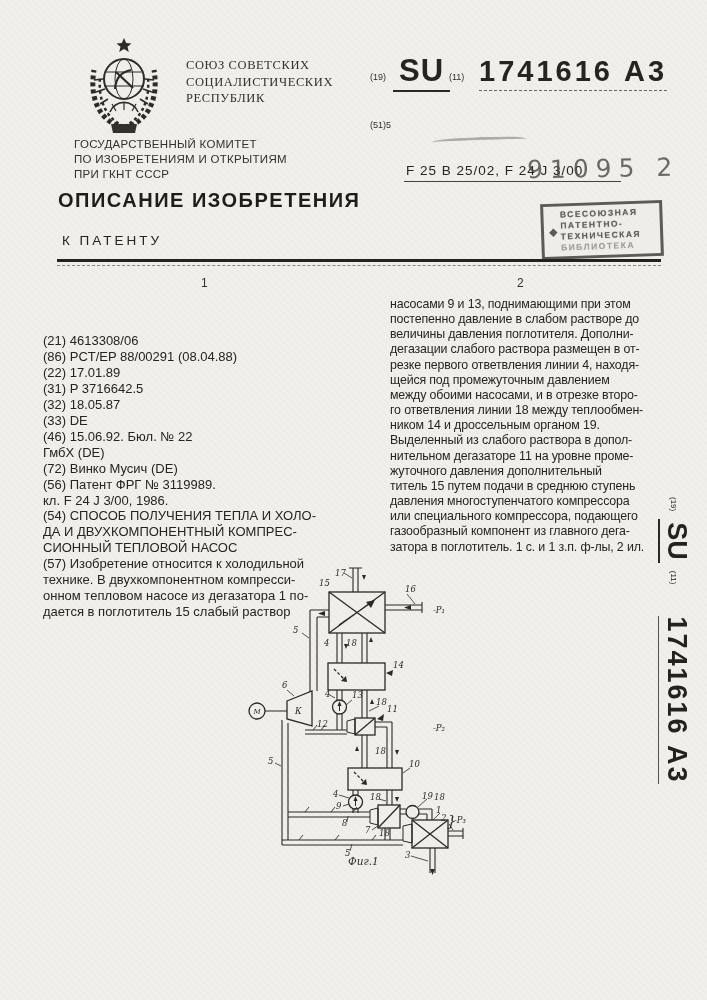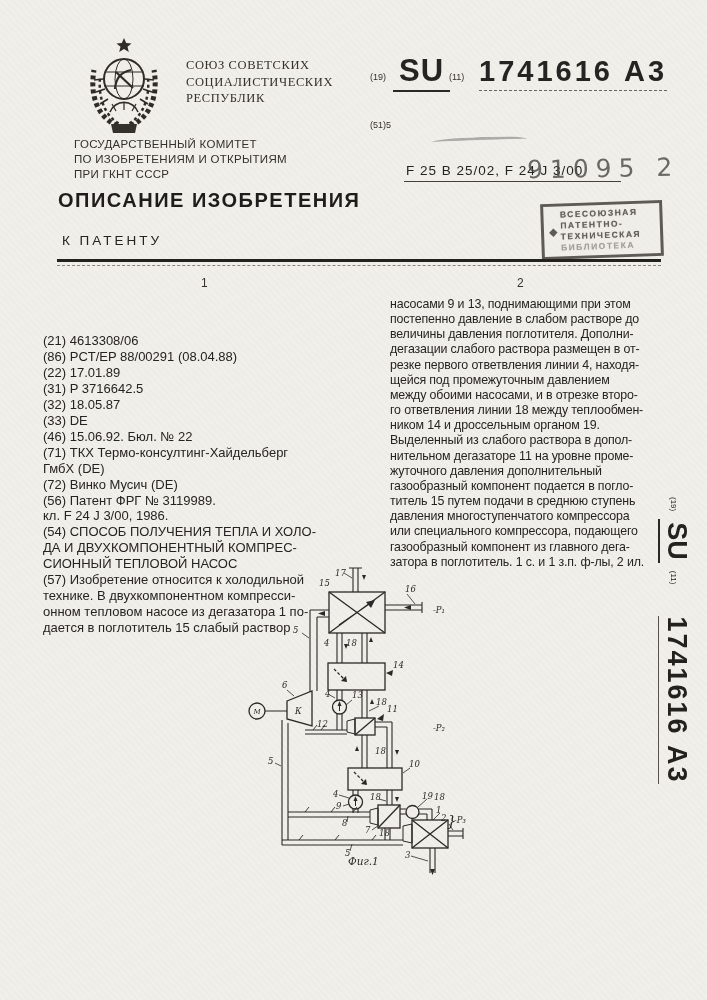--- a/index.html
+++ b/index.html
@@ -108,21 +108,20 @@
   <span class="abs colnum" style="left:517px;top:276px;">2</span>
 
   <div class="abs col col-left nowrap">
     <div>(21) 4613308/06</div>
     <div>(86) PCT/EP 88/00291 (08.04.88)</div>
     <div>(22) 17.01.89</div>
     <div>(31) P 3716642.5</div>
     <div>(32) 18.05.87</div>
     <div>(33) DE</div>
     <div>(46) 15.06.92. Бюл. № 22</div>
-    <div>(71) ТКХ  Термо-консултинг-Хайдельберг</div>
     <div>ГмбХ (DE)</div>
     <div>(72) Винко Мусич (DE)</div>
     <div>(56) Патент ФРГ № 3119989.</div>
     <div>кл. F 24 J 3/00, 1986.</div>
     <div>(54) СПОСОБ ПОЛУЧЕНИЯ ТЕПЛА И ХОЛО-</div>
     <div>ДА И ДВУХКОМПОНЕНТНЫЙ КОМПРЕС-</div>
     <div>СИОННЫЙ ТЕПЛОВОЙ НАСОС</div>
     <div>(57) Изобретение относится к холодильной</div>
     <div>технике. В двухкомпонентном компресси-</div>
     <div>онном тепловом насосе из дегазатора 1 по-</div>
@@ -135,21 +134,20 @@
     <div>величины давления поглотителя. Дополни-</div>
     <div>дегазации слабого раствора размещен в от-</div>
     <div>резке первого ответвления линии 4, находя-</div>
     <div>щейся под промежуточным давлением</div>
     <div>между обоими насосами, и в отрезке второ-</div>
     <div>го ответвления линии 18 между теплообмен-</div>
     <div>ником 14 и дроссельным органом 19.</div>
     <div>Выделенный из слабого раствора в допол-</div>
     <div>нительном дегазаторе 11 на уровне проме-</div>
     <div>жуточного давления дополнительный</div>
-    <div>газообразный компонент подается в погло-</div>
     <div>титель 15 путем подачи в среднюю ступень</div>
     <div>давления многоступенчатого компрессора</div>
     <div>или специального компрессора, подающего</div>
     <div>газообразный компонент из главного дега-</div>
     <div>затора в поглотитель. 1 с. и 1 з.п. ф-лы, 2 ил.</div>
   </div>
 
   <div class="abs margin-vert nowrap">
     <span class="mv-small">(19)</span>
     <span class="mv-su">SU</span>

